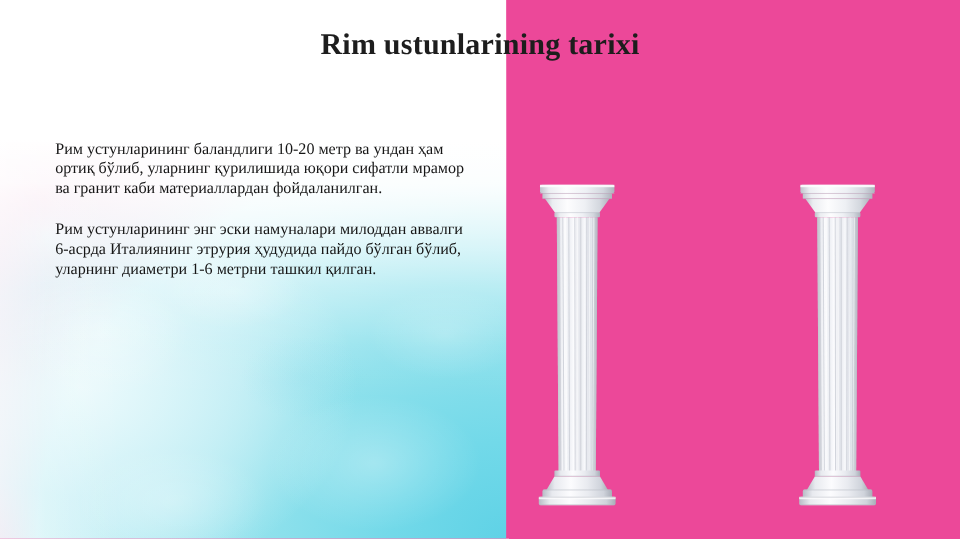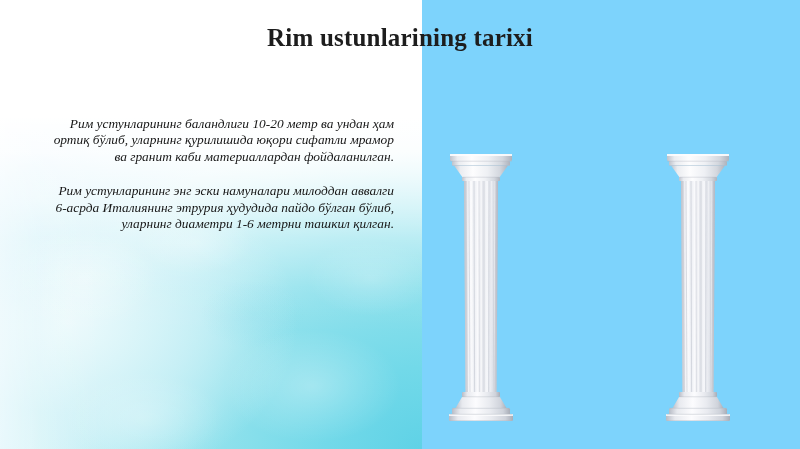--- a/index.html
+++ b/index.html
@@ -12,21 +12,21 @@
     height: 449px;
     overflow: hidden;
     background: #ffffff;
     font-family: "Liberation Serif", serif;
     position: relative;
   }
 
   .slide {
     position: absolute;
     inset: 0;
-    background: #7dd3fc;
+    background: #ec4899;
     overflow: hidden;
   }
 
   
   .wash-wrap {
     position: absolute;
     left: 0;
     top: 0;
     width: 422px;
     height: 449px;
@@ -103,25 +103,24 @@
     color: #1d1d1d;
     letter-spacing: 0.2px;
   }
 
   
   .body-col {
     position: absolute;
     left: 46px;
     top: 116px;
     width: 348px;
-    text-align: right;
+    text-align: left;
     color: #161616;
     font-size: 13.4px;
     line-height: 16.4px;
-    font-style: italic;
   }
   .para { margin: 0; }
   .para + .para { margin-top: 18px; }
 
   
   .pillar {
     position: absolute;
     top: 143px;
     width: 96px;
     height: 289px;

